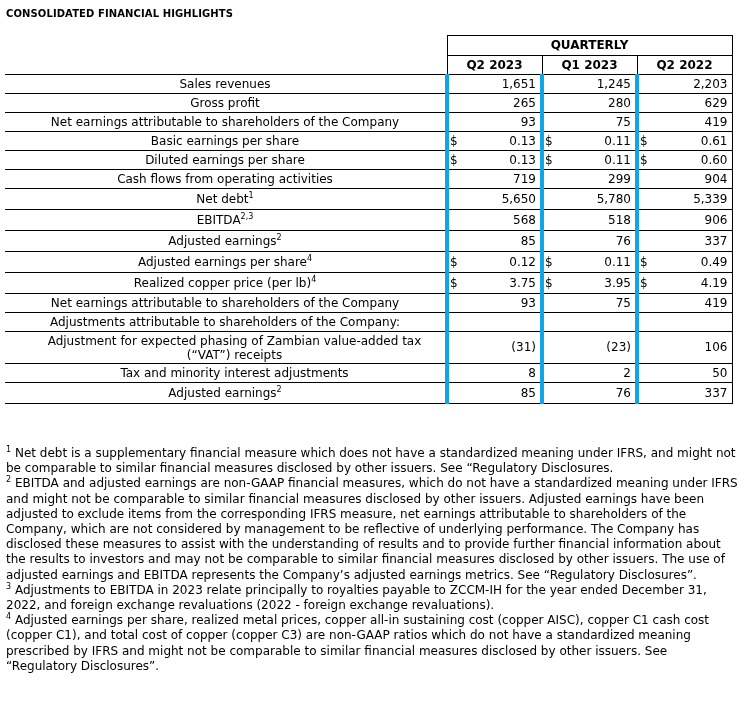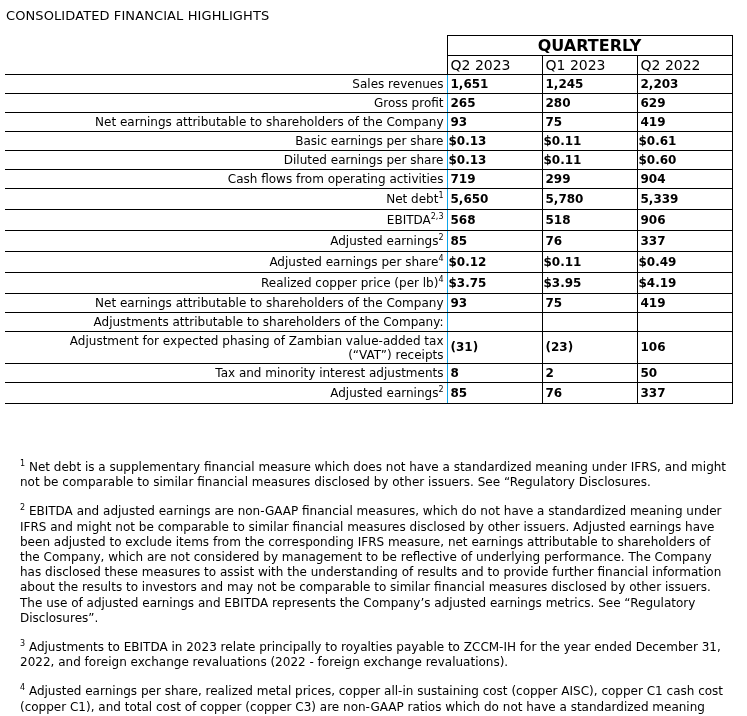--- a/index.html
+++ b/index.html
@@ -2,52 +2,52 @@
 <html><head>
 <meta charset="utf-8">
 <style>
   html, body { margin: 0; padding: 0; background: #ffffff; }
   body {
     width: 747px; height: 716px; overflow: hidden; position: relative;
     font-family: "DejaVu Sans", sans-serif; color: #000;
   }
   .title {
     position: absolute; left: 6px; top: 8px;
-    font-size: 13px; font-weight: normal; letter-spacing: 0.1px;
+    font-size: 10px; font-weight: bold; letter-spacing: 0.1px;
   }
   table.fin {
     position: absolute; left: 5px; top: 35px;
     border-collapse: collapse; table-layout: fixed;
     font-size: 12px;
   }
   table.fin td { padding: 0 3px; line-height: 15px; white-space: nowrap; }
   col.c-label { width: 442px; }
   col.c-val { width: 95px; }
   .hdr-q td.qcell {
     border: 1px solid #000; text-align: center; font-weight: bold;
-    height: 19px; font-size: 16px;
+    height: 19px; font-size: 12px;
   }
   .hdr-y td.ycell {
-    border: 1px solid #000; border-bottom: 1px solid #000; text-align: left;
-    font-weight: normal; height: 18px; font-size: 14px;
+    border: 1px solid #000; border-bottom: 1px solid #000; text-align: center;
+    font-weight: bold; height: 18px; font-size: 12px;
   }
   .hdr-y td.lbl-empty { border-bottom: 1px solid #000; }
   tr.row td { border-bottom: 1px solid #000; height: 18px; vertical-align: middle; }
   tr.row.tall td { height: 20px; }
   tr.row.two td { height: 31px; margin-top: 10px; }
-  tr.row td.v { border-left: 1px solid #0ea5e9; border-right: 1px solid #000; padding-right: 4px; font-weight: bold; }
-  tr.row td.lbl { text-align: right; }
+  tr.row td.v { border-left: 4px solid #0ea5e9; border-right: 1px solid #000; text-align: right; padding-right: 4px; }
+  tr.row td.lbl { text-align: center; }
   tr.row td.lbl.ind { padding-left: 22px; white-space: normal; line-height: 14px; }
   .dol { float: left; margin-left: -2px; }
   sup { font-size: 8px; line-height: 0; vertical-align: 5px; }
   .notes {
     position: absolute; left: 6px; top: 446px; width: 735px;
     font-size: 12px; line-height: 15.2px;
   }
-  .notes p { margin: 14px; }
+  .notes p { margin: 0; }
   .notes sup { font-size: 8px; vertical-align: 5px; }
 </style>
 </head>
 <body>
 
 <div class="title">CONSOLIDATED FINANCIAL HIGHLIGHTS</div>
 
 <table class="fin">
   <colgroup>
     <col class="c-label">

